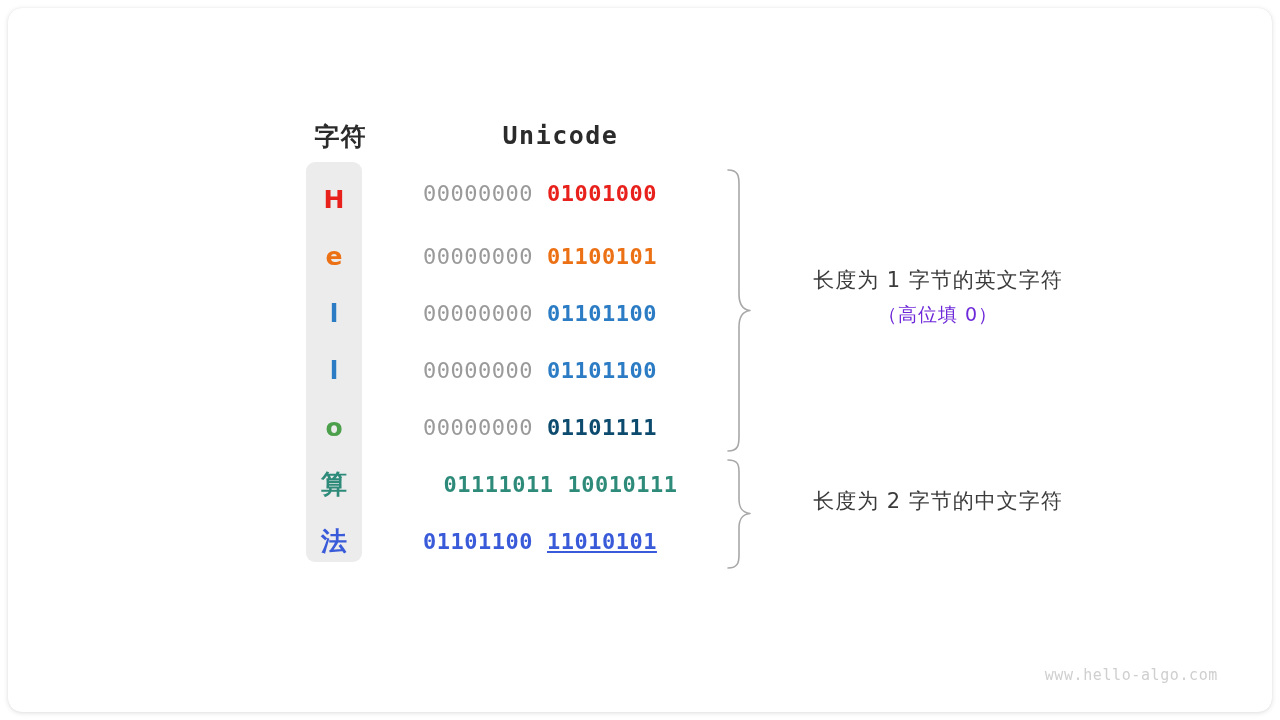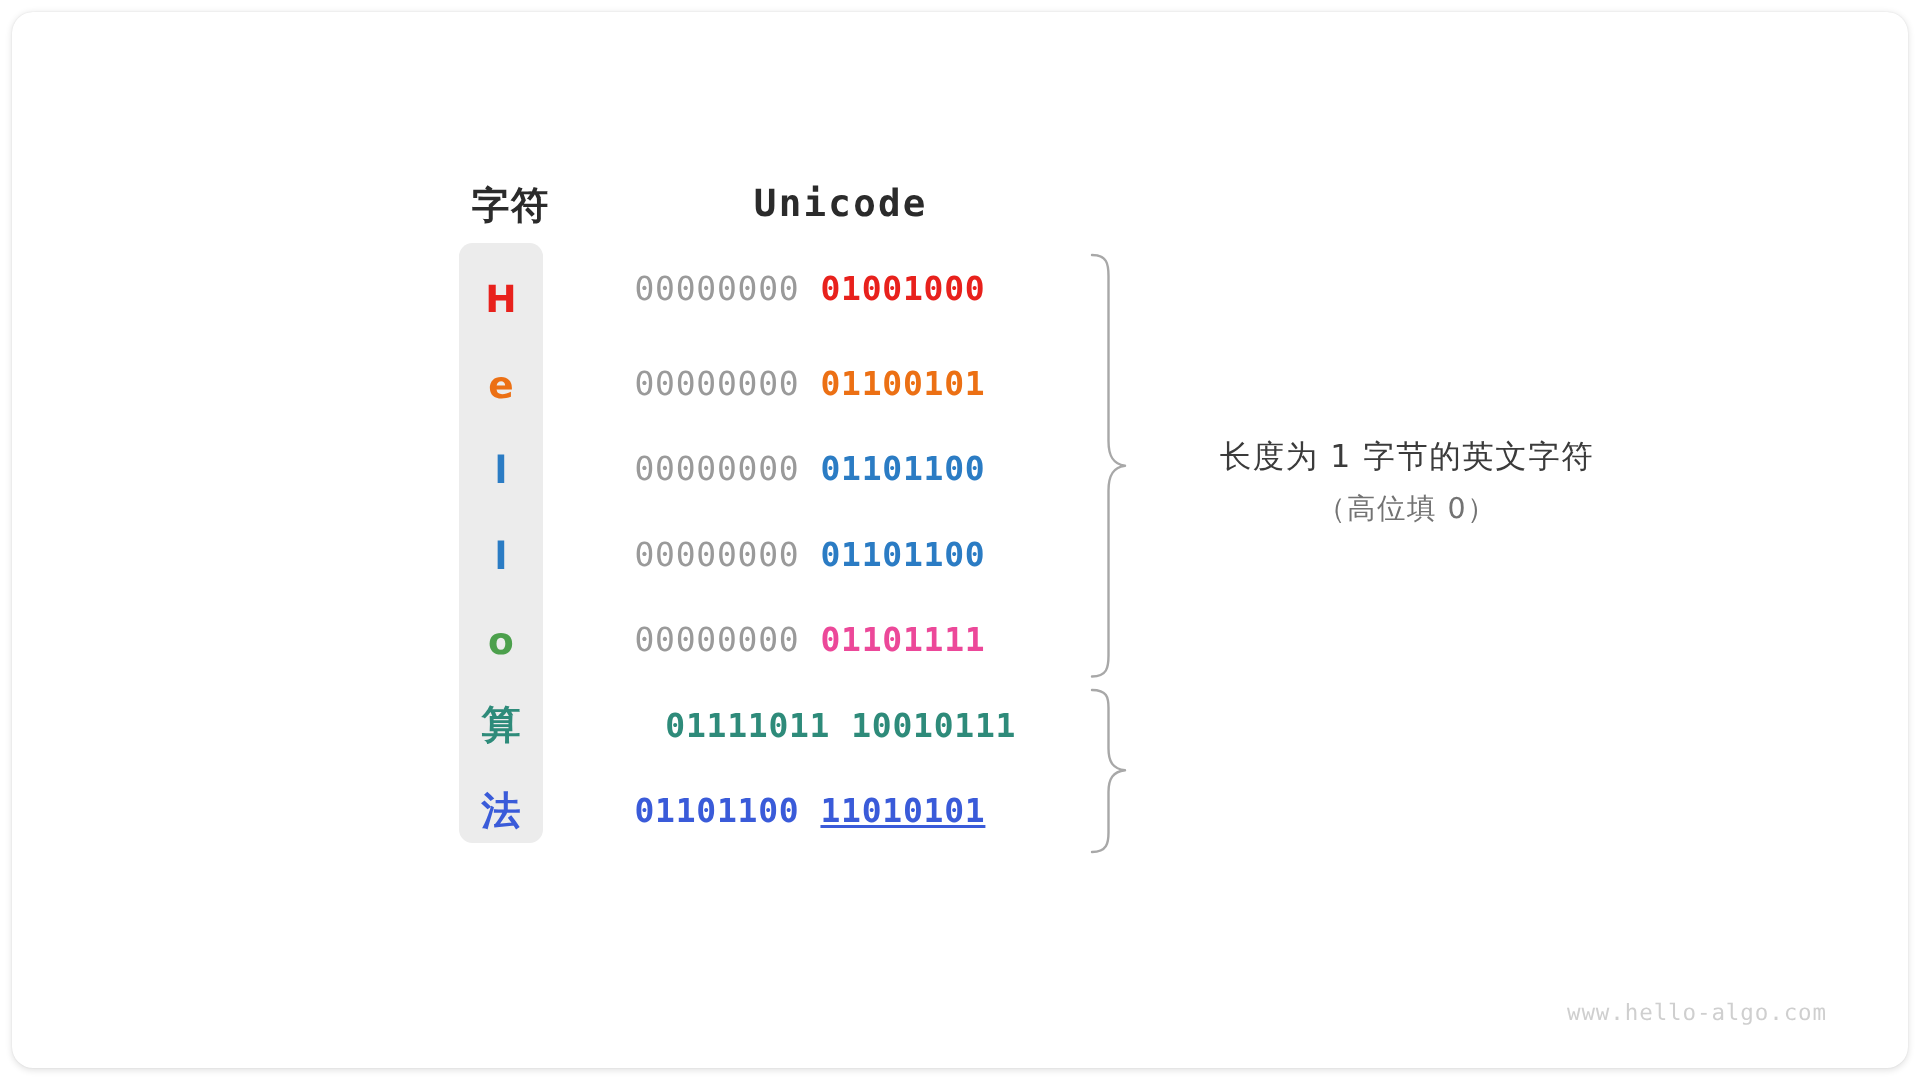--- a/index.html
+++ b/index.html
@@ -112,34 +112,33 @@
   }
   .brace svg {
     display: block;
   }
 
   
   .annotation {
     position: absolute;
     text-align: center;
     font-family: "DejaVu Sans", "Liberation Sans", sans-serif;
-    margin-top: 24px;
   }
   .annotation .line-main {
     display: block;
     font-size: 21px;
     color: #3b3b3b;
     letter-spacing: 1px;
     white-space: nowrap;
   }
   .annotation .line-sub {
     display: block;
     margin-top: 8px;
     font-size: 19px;
-    color: #737373;
+    color: #6d28d9;
     letter-spacing: 1px;
     white-space: nowrap;
   }
   #annotation-ascii {
     left: 745px;
     top: 258px;
     width: 370px;
   }
   #annotation-cjk {
     left: 745px;
@@ -173,21 +172,21 @@
     <div id="rows-container">
         <div class="char-cell" style="top: 163px; color: rgb(232, 33, 28);">H</div>
         <div class="bits-cell" style="top: 157px;"><span class="bits-high">00000000</span><span class="bits-sep"></span><span class="bits-low" style="color: rgb(232, 33, 28);">01001000</span></div>
         <div class="char-cell" style="top: 220px; color: rgb(236, 112, 20);">e</div>
         <div class="bits-cell" style="top: 220px;"><span class="bits-high">00000000</span><span class="bits-sep"></span><span class="bits-low" style="color: rgb(236, 112, 20);">01100101</span></div>
         <div class="char-cell" style="top: 277px; color: rgb(43, 124, 196);">l</div>
         <div class="bits-cell" style="top: 277px;"><span class="bits-high">00000000</span><span class="bits-sep"></span><span class="bits-low" style="color: rgb(43, 124, 196);">01101100</span></div>
         <div class="char-cell" style="top: 334px; color: rgb(43, 124, 196);">l</div>
         <div class="bits-cell" style="top: 334px;"><span class="bits-high">00000000</span><span class="bits-sep"></span><span class="bits-low" style="color: rgb(43, 124, 196);">01101100</span></div>
         <div class="char-cell" style="top: 391px; color: rgb(76, 160, 76);">o</div>
-        <div class="bits-cell" style="top: 391px;"><span class="bits-high">00000000</span><span class="bits-sep"></span><span class="bits-low" style="color: #ec4899;">01101111</span></div>
+        <div class="bits-cell" style="top: 391px;"><span class="bits-high">00000000</span><span class="bits-sep"></span><span class="bits-low" style="color: #0c4a6e;">01101111</span></div>
         <div class="char-cell cjk" style="top: 448px; color: rgb(46, 139, 122);">算</div>
         <div class="bits-cell" style="top: 448px; text-align: center;"><span class="bits-high" style="color: rgb(46, 139, 122); font-weight: bold;">01111011</span><span class="bits-sep"></span><span class="bits-low" style="color: rgb(46, 139, 122);">10010111</span></div>
         <div class="char-cell cjk" style="top: 505px; color: rgb(58, 91, 217);">法</div>
         <div class="bits-cell" style="top: 505px;"><span class="bits-high" style="color: rgb(58, 91, 217); font-weight: bold;">01101100</span><span class="bits-sep"></span><span class="bits-low" style="color: rgb(58, 91, 217); text-decoration: underline;">11010101</span></div>
       </div>
 
     <div class="brace" id="brace-ascii" style="left:718px; top:160px;">
       <svg width="26" height="285" viewBox="0 0 26 285" fill="none" xmlns="http://www.w3.org/2000/svg">
         <path d="M2 2 C 12 2, 13 8, 13 16 L 13 126 C 13 136, 16 141.5, 24 142.5
                  C 16 143.5, 13 149, 13 159 L 13 269 C 13 277, 12 283, 2 283" stroke="#a8a8a8" stroke-width="1.6" fill="none" stroke-linecap="round" stroke-linejoin="round"></path>
@@ -199,17 +198,20 @@
         <path d="M2 2 C 12 2, 13 7, 13 14 L 13 41 C 13 50, 16 54.5, 24 55.5
                  C 16 56.5, 13 61, 13 70 L 13 97 C 13 104, 12 110, 2 110" stroke="#a8a8a8" stroke-width="1.6" fill="none" stroke-linecap="round" stroke-linejoin="round"></path>
       </svg>
     </div>
 
     <div class="annotation" id="annotation-ascii">
       <span class="line-main">长度为 1 字节的英文字符</span>
       <span class="line-sub">（高位填 0）</span>
     </div>
 
+    <div class="annotation" id="annotation-cjk">
+      <span class="line-main">长度为 2 字节的中文字符</span>
+    </div>
 
     <div class="footer-watermark">www.hello-algo.com</div>
 
   </div>
 </div>
 
 </body></html>

